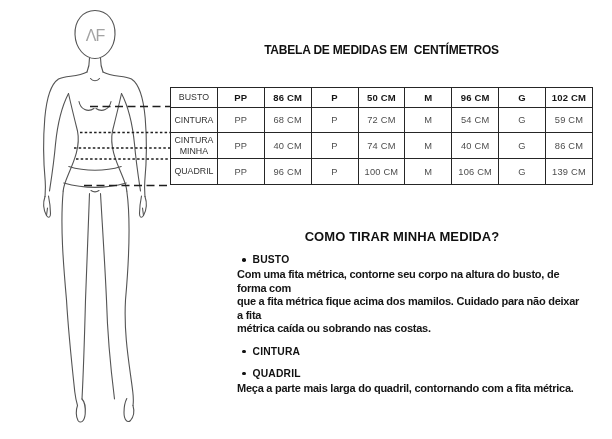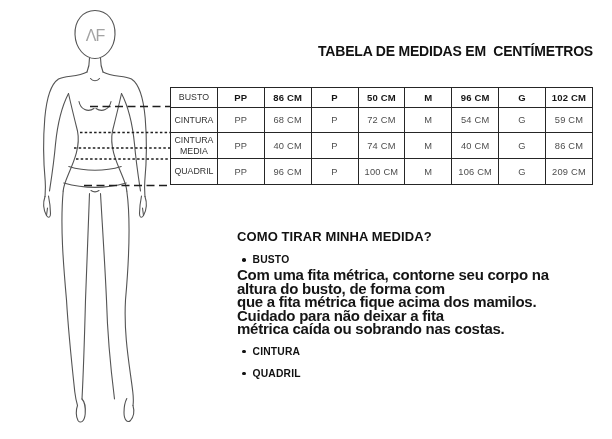--- a/index.html
+++ b/index.html
@@ -2,48 +2,48 @@
 <html><head>
 <meta charset="utf-8">
 <style>
   html,body{margin:0;padding:0;background:#fff;}
   .canvas{
     position:relative;width:612px;height:439px;background:#fff;overflow:hidden;
     font-family:"Liberation Sans",sans-serif;color:#1a1a1a;
   }
   .fig{position:absolute;left:0;top:0;}
   .page-title{
-    position:absolute;left:170px;top:43px;width:423px;text-align:right;
-    font-size:14px;font-weight:bold;letter-spacing:-0.2px;color:#111;
+    position:absolute;left:170px;top:43px;width:423px;text-align:center;
+    font-size:12px;font-weight:bold;letter-spacing:-0.2px;color:#111;
     white-space:pre;
   }
   .mtable{
     position:absolute;left:170px;top:87px;width:423px;
     border-collapse:collapse;table-layout:fixed;background:#fff;
   }
   .mtable td{
     border:1.5px solid #262626;text-align:center;vertical-align:middle;
     padding:0;overflow:hidden;
   }
   .mtable tr{height:25px;}
   .mtable tr:nth-child(1){height:20px;}
   .mtable tr:nth-child(3),.mtable tr:nth-child(4){height:26px;}
   .mtable td.lbl{font-size:8.8px;color:#333;line-height:10.5px;}
   .mtable td.val{font-size:9.3px;color:#4d4d4d;letter-spacing:0.2px;margin-top:40px;}
   .mtable td.val.hdr{font-weight:bold;color:#161616;font-size:9.5px;}
   .instructions{position:absolute;left:237px;top:229px;width:348px;}
   .instructions h2{
-    margin:0 0 9px 0;width:330px;text-align:left;
+    margin:0 0 9px 0;width:330px;text-align:center;
     font-size:13px;font-weight:bold;letter-spacing:0.1px;color:#111;
   }
   .item-head{display:flex;align-items:center;gap:7px;margin:10px 0 2px 5px;line-height:12px;}
   .dot{width:3.5px;height:3.5px;border-radius:50%;background:#111;flex:0 0 auto;}
   .item-label{font-size:10.3px;font-weight:bold;color:#111;letter-spacing:0.2px;}
   .item-body{
-    margin:0;font-size:15px;font-weight:bold;line-height:13.5px;
+    margin:0;font-size:11px;font-weight:bold;line-height:13.5px;
     letter-spacing:-0.25px;color:#151515;white-space:pre-line;
   }
 </style>
 </head>
 <body>
 
 <div class="canvas">
 
   <svg class="fig" viewBox="0 0 612 439" width="612" height="439" aria-hidden="true">
     <g stroke="#545454" stroke-width="1.1" fill="none" stroke-linecap="round" stroke-linejoin="round">
@@ -112,40 +112,40 @@
           <td class="val">PP</td>
           <td class="val">68 CM</td>
           <td class="val">P</td>
           <td class="val">72 CM</td>
           <td class="val">M</td>
           <td class="val">54 CM</td>
           <td class="val">G</td>
           <td class="val">59 CM</td>
         </tr>
         <tr>
-          <td class="lbl">CINTURA MEDIA</td>
+          <td class="lbl">CINTURA MINHA</td>
           <td class="val">PP</td>
           <td class="val">40 CM</td>
           <td class="val">P</td>
           <td class="val">74 CM</td>
           <td class="val">M</td>
           <td class="val">40 CM</td>
           <td class="val">G</td>
           <td class="val">86 CM</td>
         </tr>
         <tr>
           <td class="lbl">QUADRIL</td>
           <td class="val">PP</td>
           <td class="val">96 CM</td>
           <td class="val">P</td>
           <td class="val">100 CM</td>
           <td class="val">M</td>
           <td class="val">106 CM</td>
           <td class="val">G</td>
-          <td class="val">209 CM</td>
+          <td class="val">139 CM</td>
         </tr>
       </tbody>
   </table>
 
   <div class="instructions">
     <h2>COMO TIRAR MINHA MEDIDA?</h2>
 
     <div class="item">
       <div class="item-head">
         <span class="dot"></span>
@@ -161,16 +161,17 @@
         <span class="dot"></span>
         <span class="item-label">CINTURA</span>
       </div>
     </div>
 
     <div class="item">
       <div class="item-head">
         <span class="dot"></span>
         <span class="item-label">QUADRIL</span>
       </div>
+      <p class="item-body">Meça a parte mais larga do quadril, contornando com a fita métrica.</p>
     </div>
   </div>
 
 </div>
 
 </body></html>

